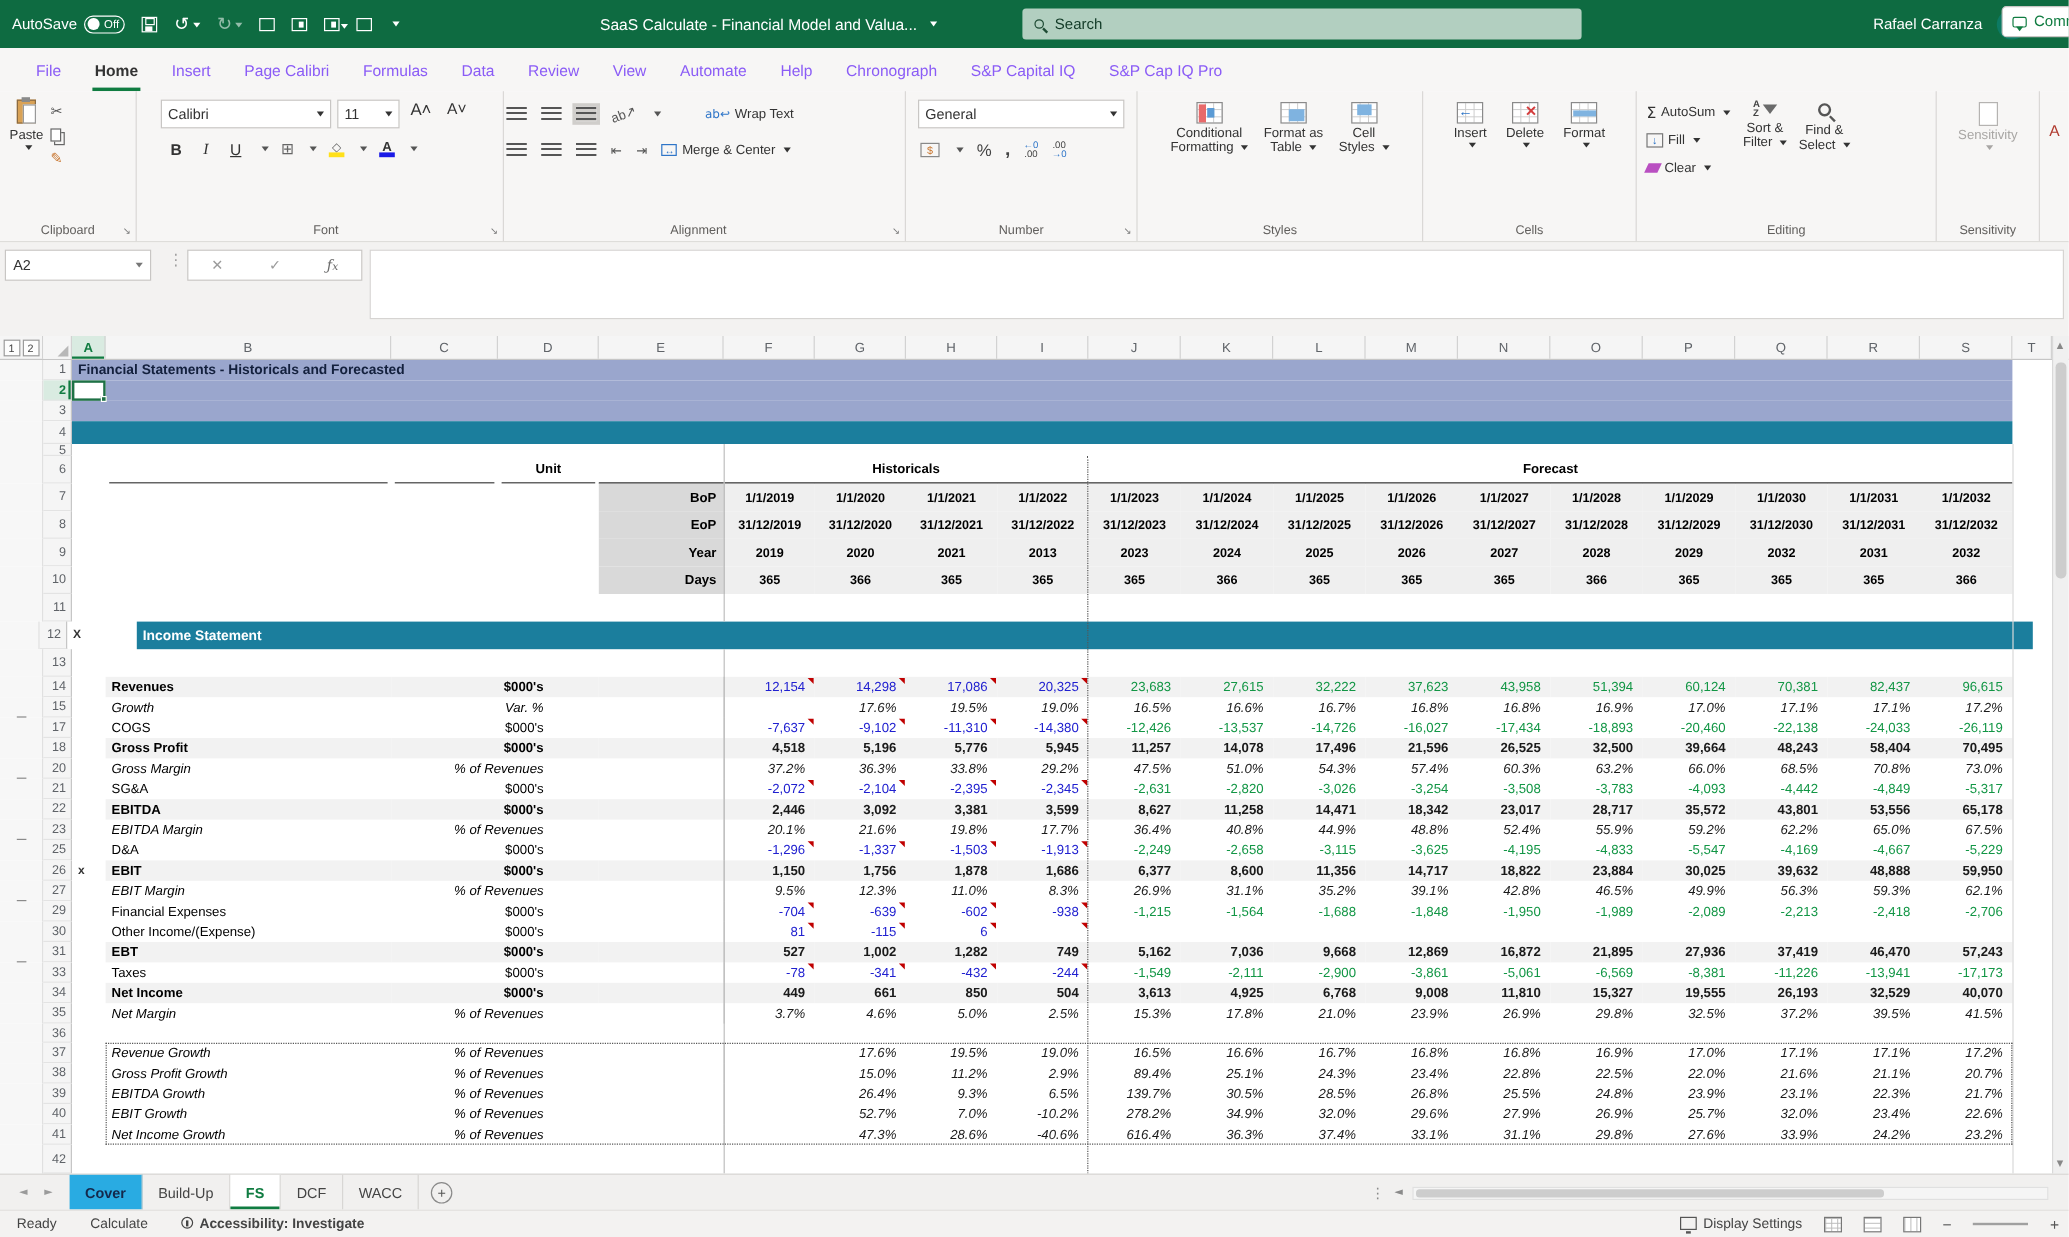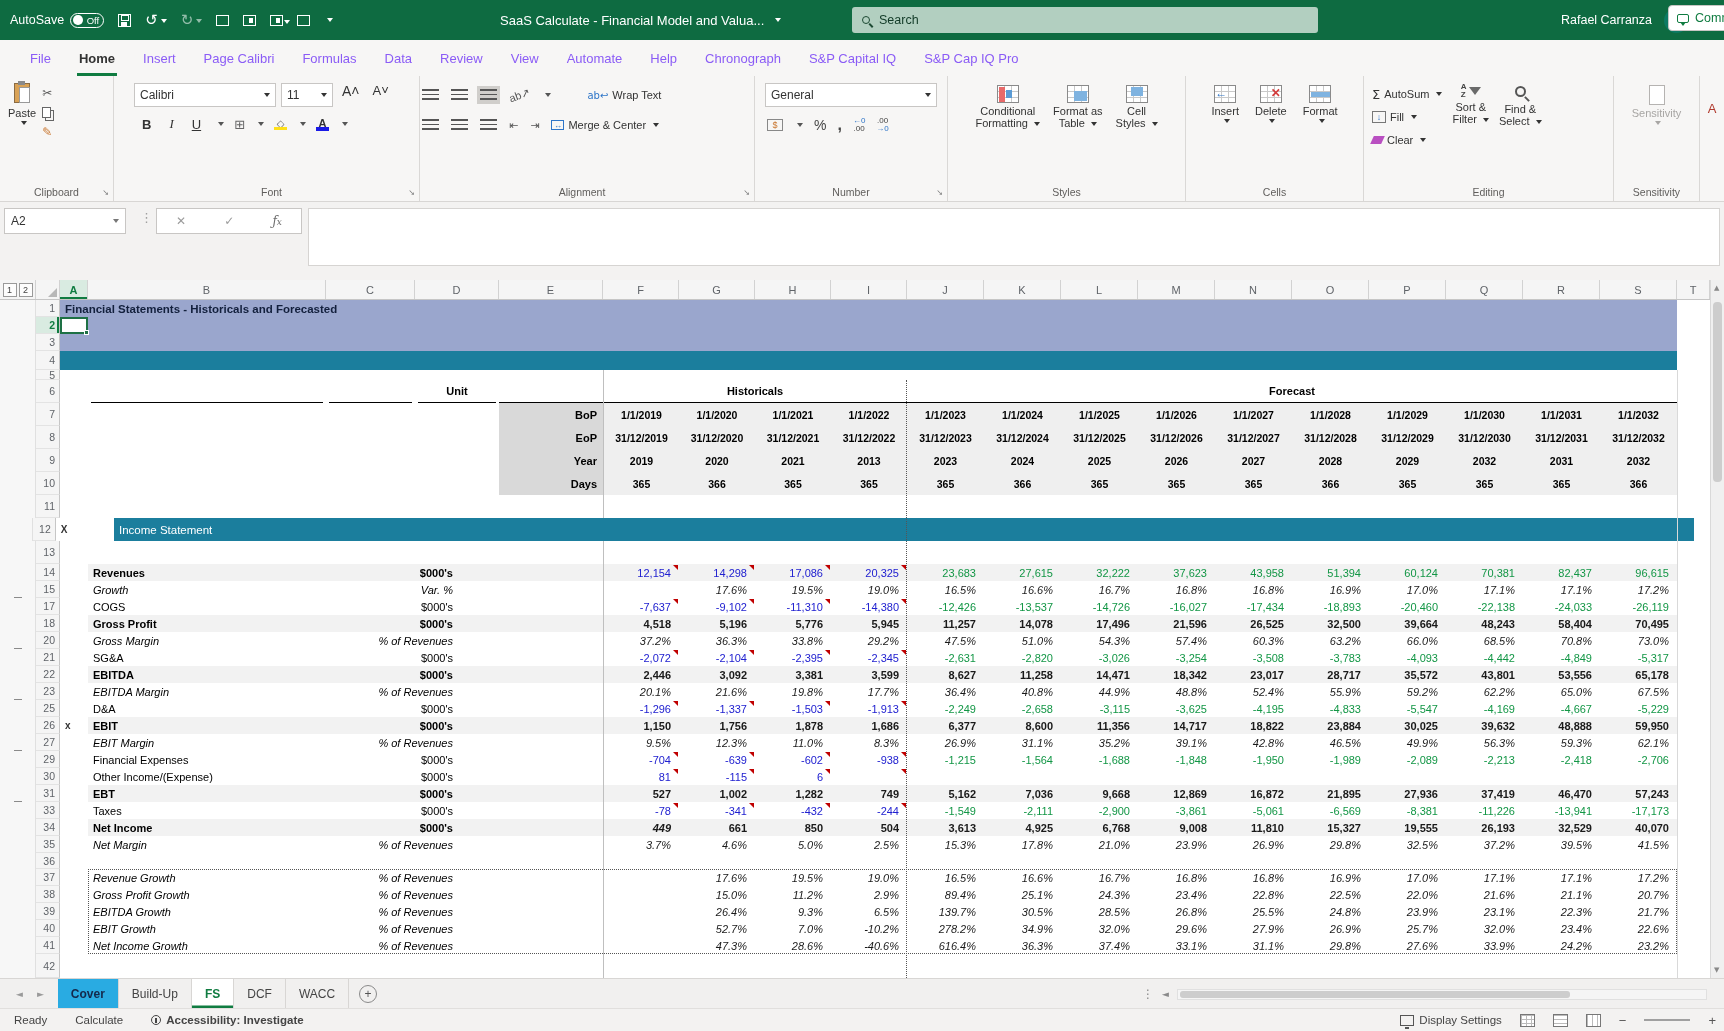--- a/index.html
+++ b/index.html
@@ -587,21 +587,21 @@
     </div>
     <div class="srow" style="height: 23px;">
       <div class="gut" style="width: 36px;"></div>
       <div class="rnum" style="width: 24px;">11</div>
       <div class="c" style="width: 1650px;"></div>
     </div>
     <div class="srow" style="height: 23px;">
       <div class="gut" style="width: 36px;"></div>
       <div class="rnum" style="width: 24px;">12</div>
       <div class="c" style="width: 28px; justify-content: flex-start; padding-left: 5px; font-weight: bold; font-size: 10px; color: rgb(51, 51, 51);">X</div>
-      <div class="c tealrow" style="width: 1713px; color: rgb(255, 255, 255); font-weight: normal; padding-left: 5px; font-size: 11.5px; margin-left: 32px;">Income Statement</div>
+      <div class="c tealrow" style="width: 1713px; color: rgb(255, 255, 255); font-weight: bold; padding-left: 5px; font-size: 11.5px; margin-left: 32px;">Income Statement</div>
       <div class="c" style="width: 33px;"></div>
     </div>
     <div class="srow" style="height: 23px;">
       <div class="gut" style="width: 36px;"></div>
       <div class="rnum" style="width: 24px;">13</div>
       <div class="c" style="width: 1650px;"></div>
     </div>
     <div class="srow" style="height: 17px;">
       <div class="gut" style="width: 36px;"></div>
       <div class="rnum" style="width: 24px;">14</div>
@@ -959,21 +959,21 @@
       <div class="c num green" style="width: 77px;">-17,173</div>
       <div class="c" style="width: 33px;"></div>
     </div>
     <div class="srow" style="height: 17px;">
       <div class="gut" style="width: 36px;"></div>
       <div class="rnum" style="width: 24px;">34</div>
       <div class="c" style="width: 28px; justify-content: flex-start; padding-left: 5px; font-weight: bold; font-size: 10px; color: rgb(51, 51, 51);"></div>
       <div class="c" style="width: 238px; background: var(--band); padding-left: 5px; font-weight: bold;">Net Income</div>
       <div class="c" style="width: 173px; background: var(--band); justify-content: flex-end; padding-right: 46px; font-weight: bold;">$000's</div>
       <div class="c" style="width: 104px; background: var(--band);"></div>
-      <div class="c num boldv" style="width: 76px; background: var(--band); border-left: 1px solid rgb(191, 191, 191); font-style: italic;">449</div>
+      <div class="c num boldv" style="width: 76px; background: var(--band); border-left: 1px solid rgb(191, 191, 191);">449</div>
       <div class="c num boldv" style="width: 76px; background: var(--band);">661</div>
       <div class="c num boldv" style="width: 76px; background: var(--band);">850</div>
       <div class="c num boldv" style="width: 76px; background: var(--band);">504</div>
       <div class="c num boldv" style="width: 77px; background: var(--band);">3,613</div>
       <div class="c num boldv" style="width: 77px; background: var(--band);">4,925</div>
       <div class="c num boldv" style="width: 77px; background: var(--band);">6,768</div>
       <div class="c num boldv" style="width: 77px; background: var(--band);">9,008</div>
       <div class="c num boldv" style="width: 77px; background: var(--band);">11,810</div>
       <div class="c num boldv" style="width: 77px; background: var(--band);">15,327</div>
       <div class="c num boldv" style="width: 77px; background: var(--band);">19,555</div>

